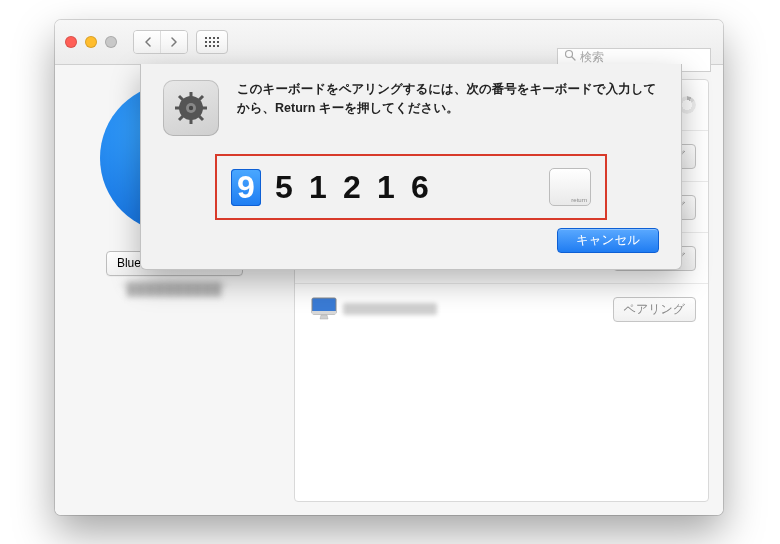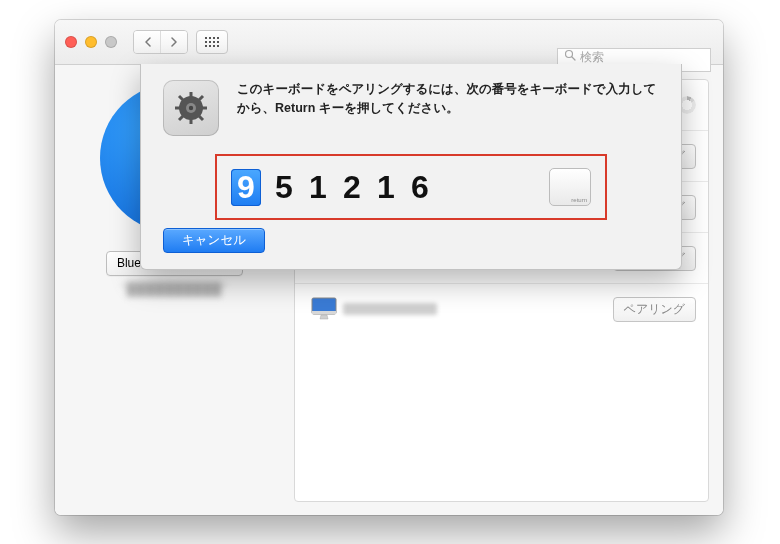--- a/index.html
+++ b/index.html
@@ -246,20 +246,21 @@
     margin-left:auto;
     display:flex;
     align-items:flex-end;
     justify-content:flex-end;
     padding: 2px 3px;
     font-size: 6px;
     color:#8a8a8a;
   }
   .sheet-footer {
     display:flex;
+    justify-content:flex-end;
   }
   .cancel-btn {
     background: linear-gradient(#5aa9ff,#1f7cf2);
     border: 1px solid #0e5fd4;
     color:#fff;
     font-size:12.5px;
     padding: 3px 18px;
     border-radius: 4px;
     box-shadow: 0 1px 0 rgba(255,255,255,0.3) inset;
     cursor:pointer;

